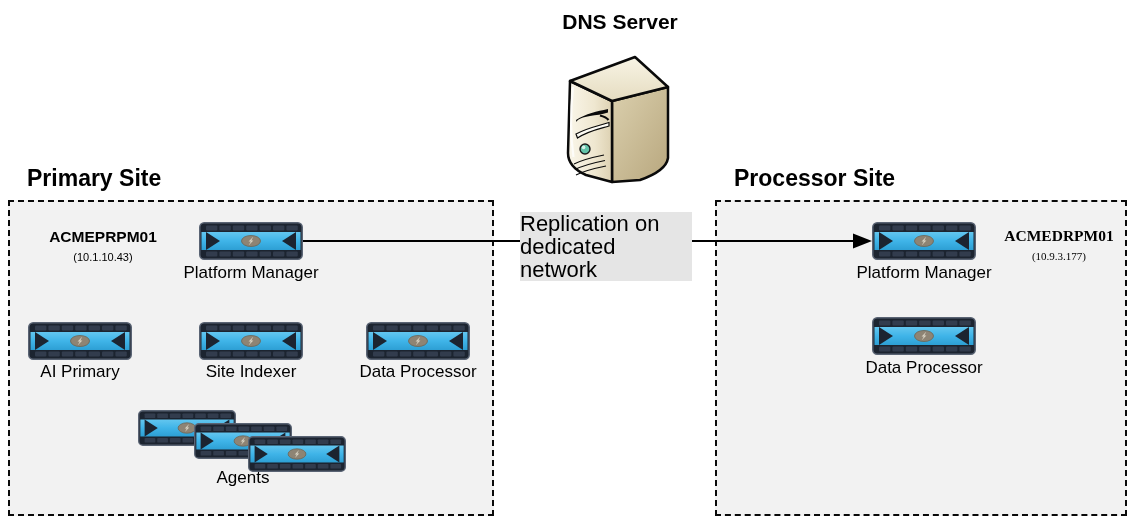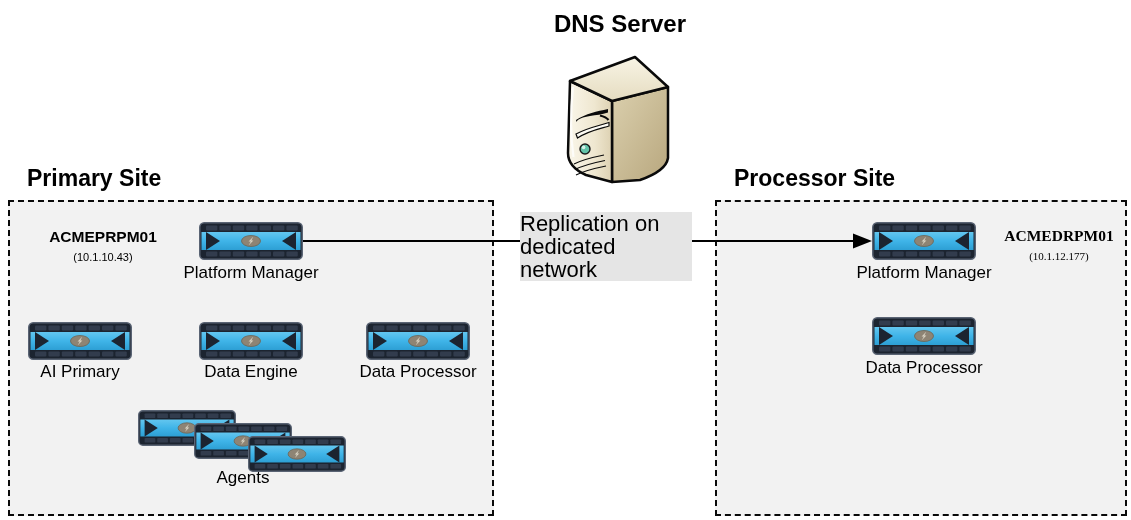--- a/index.html
+++ b/index.html
@@ -34,21 +34,21 @@
     z-index:2;
     line-height:20px;
     white-space:nowrap;
   }
   .host-name{font-weight:bold;font-size:15.5px;}
   .host-ip{font-size:11px;}
   .appliance{position:absolute;width:104px;height:38px;z-index:2;}
   #dns-label{
     position:absolute;
     left:540px;top:10px;width:160px;
-    text-align:center;font-size:24px;font-weight:bold;z-index:2;
+    text-align:center;font-size:21px;font-weight:bold;z-index:2;
   }
   #dns-icon{position:absolute;left:556px;top:53px;width:114px;height:132px;z-index:2;}
   #replication-arrow{position:absolute;left:301px;top:228px;width:578px;height:26px;z-index:1;}
   #replication-label{
     position:absolute;left:520px;top:212px;width:172px;
     text-align:left;font-size:22px;line-height:23px;
     background:#e5e5e5;z-index:3;
   }
   #agents-stack{position:absolute;left:138px;top:410px;width:210px;height:64px;z-index:2;}
   .hidden-defs{position:absolute;width:0;height:0;overflow:hidden;}
@@ -141,21 +141,21 @@
   <div class="node-label" style="left:161px;top:263px;width:180px;">Platform Manager</div>
 
   <svg class="appliance" style="left:28px;top:322px;" viewBox="0 0 104 38">
     <use href="#appliance"></use>
   </svg>
   <div class="node-label" style="left:0px;top:362px;width:160px;">AI Primary</div>
 
   <svg class="appliance" style="left:199px;top:322px;" viewBox="0 0 104 38">
     <use href="#appliance"></use>
   </svg>
-  <div class="node-label" style="left:171px;top:362px;width:160px;">Data Engine</div>
+  <div class="node-label" style="left:171px;top:362px;width:160px;">Site Indexer</div>
 
   <svg class="appliance" style="left:366px;top:322px;" viewBox="0 0 104 38">
     <use href="#appliance"></use>
   </svg>
   <div class="node-label" style="left:338px;top:362px;width:160px;">Data Processor</div>
 
   <svg id="agents-stack" viewBox="0 0 210 64">
     <use href="#appliance" x="0" y="0" width="98" height="36"></use>
     <use href="#appliance" x="56" y="13" width="98" height="36"></use>
     <use href="#appliance" x="110" y="26" width="98" height="36"></use>
@@ -172,21 +172,21 @@
   </div>
 
   <div class="site-title" style="left:722px;top:165px;">Processor Site</div>
   <div class="site-box" style="left:715px;top:200px;width:408px;height:312px;"></div>
 
   <svg class="appliance" style="left:872px;top:222px;" viewBox="0 0 104 38">
     <use href="#appliance"></use>
   </svg>
   <div class="host-block" style="left:989px;top:226px;width:140px;font-family:Liberation Serif, serif;">
     <div class="host-name">ACMEDRPM01</div>
-    <div class="host-ip">(10.1.12.177)</div>
+    <div class="host-ip">(10.9.3.177)</div>
   </div>
   <div class="node-label" style="left:834px;top:263px;width:180px;">Platform Manager</div>
 
   <svg class="appliance" style="left:872px;top:317px;" viewBox="0 0 104 38">
     <use href="#appliance"></use>
   </svg>
   <div class="node-label" style="left:834px;top:358px;width:180px;">Data Processor</div>
 
 </div>
 

